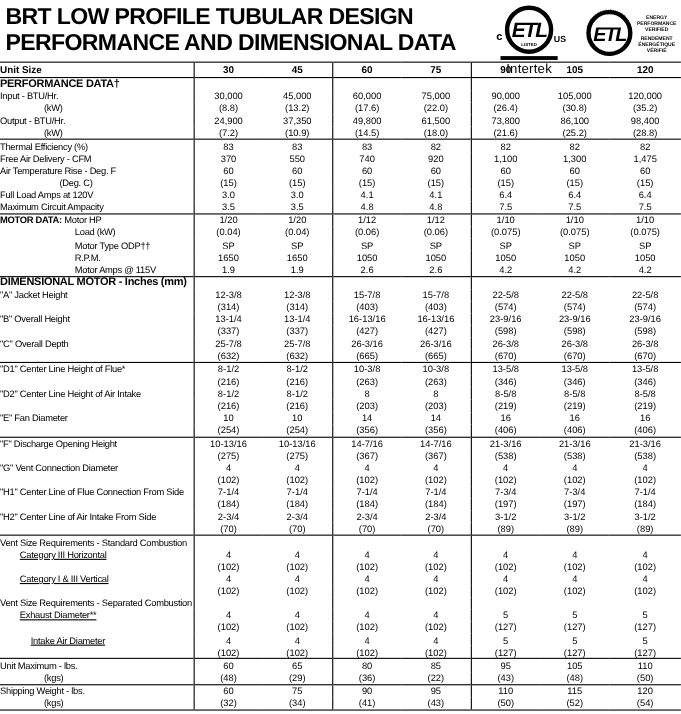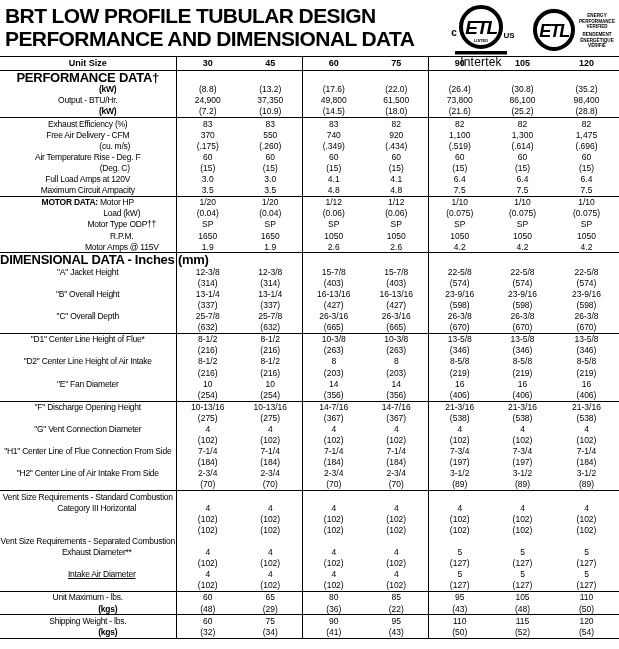--- a/index.html
+++ b/index.html
@@ -10,32 +10,32 @@
   .titleblock{position:absolute;left:5px;top:4px;}
   .title-line{font-size:21px;font-weight:bold;letter-spacing:-0.6px;line-height:23px;white-space:nowrap;}
 
   
   .logos{position:absolute;right:2px;top:3px;display:flex;align-items:flex-start;gap:8px;}
   .logos svg{display:block;}
 
   
   table.spec{position:absolute;left:0;top:56px;width:619px;border-collapse:collapse;table-layout:fixed;}
   table.spec td{padding:0;height:11.1px;vertical-align:middle;line-height:1;white-space:nowrap;font-size:8.5px;}
-  td.lab{text-align:center;padding-left:4px;font-size:8.3px;letter-spacing:-0.25px;}
+  td.lab{text-align:left;padding-left:4px;font-size:8.3px;letter-spacing:-0.25px;}
   td.val{text-align:center;}
   .divL{border-left:1px solid #000;}
   tr.rule td{border-top:1.5px solid #000;}
   tr.head td{border-top:1.5px solid #000;border-bottom:1.5px solid #000;font-weight:bold;height:13px;font-size:9px;}
   tr.head td.lab{font-size:9px;letter-spacing:0;}
   tr.last td{border-bottom:1.5px solid #000;}
   .b{font-weight:bold;}
-  td.lab.b{font-size:13px;}
-  .i1{padding-left:18px !important;}
+  td.lab.b{font-size:10px;}
+  .i1{padding-left:18px !important;text-decoration:underline;}
   .i2{padding-left:28px !important;text-decoration:underline;}
-  .i3{padding-left:40px !important;font-weight:bold;}
+  .i3{padding-left:40px !important;}
   .i4{padding-left:54px !important;}
   .i5{padding-left:68px !important;}
 </style>
 </head>
 <body>
 
 <div class="page">
 
   <div class="titleblock">
     <div class="title-line">BRT LOW PROFILE TUBULAR DESIGN</div>
@@ -100,20 +100,30 @@
           <td class="lab b">PERFORMANCE DATA†</td>
           <td class="val divL"></td>
           <td class="val"></td>
           <td class="val divL"></td>
           <td class="val"></td>
           <td class="val divL"></td>
           <td class="val"></td>
           <td class="val"></td>
         </tr>
         <tr>
+          <td class="lab">Input - BTU/Hr.</td>
+          <td class="val divL">30,000</td>
+          <td class="val">45,000</td>
+          <td class="val divL">60,000</td>
+          <td class="val">75,000</td>
+          <td class="val divL">90,000</td>
+          <td class="val">105,000</td>
+          <td class="val">120,000</td>
+        </tr>
+        <tr>
           <td class="lab i3">(kW)</td>
           <td class="val divL">(8.8)</td>
           <td class="val">(13.2)</td>
           <td class="val divL">(17.6)</td>
           <td class="val">(22.0)</td>
           <td class="val divL">(26.4)</td>
           <td class="val">(30.8)</td>
           <td class="val">(35.2)</td>
         </tr>
         <tr>
@@ -130,50 +140,40 @@
           <td class="lab i3">(kW)</td>
           <td class="val divL">(7.2)</td>
           <td class="val">(10.9)</td>
           <td class="val divL">(14.5)</td>
           <td class="val">(18.0)</td>
           <td class="val divL">(21.6)</td>
           <td class="val">(25.2)</td>
           <td class="val">(28.8)</td>
         </tr>
         <tr class="rule">
-          <td class="lab">Exhaust Efficiency (%)</td>
+          <td class="lab">Thermal Efficiency (%)</td>
           <td class="val divL">83</td>
           <td class="val">83</td>
           <td class="val divL">83</td>
           <td class="val">82</td>
           <td class="val divL">82</td>
           <td class="val">82</td>
           <td class="val">82</td>
         </tr>
         <tr>
           <td class="lab">Free Air Delivery - CFM</td>
           <td class="val divL">370</td>
           <td class="val">550</td>
           <td class="val divL">740</td>
           <td class="val">920</td>
           <td class="val divL">1,100</td>
           <td class="val">1,300</td>
           <td class="val">1,475</td>
         </tr>
         <tr>
-          <td class="lab i4">(cu. m/s)</td>
-          <td class="val divL">(.175)</td>
-          <td class="val">(.260)</td>
-          <td class="val divL">(.349)</td>
-          <td class="val">(.434)</td>
-          <td class="val divL">(.519)</td>
-          <td class="val">(.614)</td>
-          <td class="val">(.696)</td>
-        </tr>
-        <tr>
           <td class="lab">Air Temperature Rise - Deg. F</td>
           <td class="val divL">60</td>
           <td class="val">60</td>
           <td class="val divL">60</td>
           <td class="val">60</td>
           <td class="val divL">60</td>
           <td class="val">60</td>
           <td class="val">60</td>
         </tr>
         <tr>
@@ -250,21 +250,21 @@
           <td class="lab i5">Motor Amps @ 115V</td>
           <td class="val divL">1.9</td>
           <td class="val">1.9</td>
           <td class="val divL">2.6</td>
           <td class="val">2.6</td>
           <td class="val divL">4.2</td>
           <td class="val">4.2</td>
           <td class="val">4.2</td>
         </tr>
         <tr class="rule">
-          <td class="lab b">DIMENSIONAL DATA  - Inches (mm)</td>
+          <td class="lab b">DIMENSIONAL MOTOR  - Inches (mm)</td>
           <td class="val divL"></td>
           <td class="val"></td>
           <td class="val divL"></td>
           <td class="val"></td>
           <td class="val divL"></td>
           <td class="val"></td>
           <td class="val"></td>
         </tr>
         <tr>
           <td class="lab">"A" Jacket Height</td>
@@ -488,20 +488,30 @@
         </tr>
         <tr>
           <td class="lab"></td>
           <td class="val divL">(102)</td>
           <td class="val">(102)</td>
           <td class="val divL">(102)</td>
           <td class="val">(102)</td>
           <td class="val divL">(102)</td>
           <td class="val">(102)</td>
           <td class="val">(102)</td>
+        </tr>
+        <tr>
+          <td class="lab i1">Category I &amp; III Vertical</td>
+          <td class="val divL">4</td>
+          <td class="val">4</td>
+          <td class="val divL">4</td>
+          <td class="val">4</td>
+          <td class="val divL">4</td>
+          <td class="val">4</td>
+          <td class="val">4</td>
         </tr>
         <tr>
           <td class="lab"></td>
           <td class="val divL">(102)</td>
           <td class="val">(102)</td>
           <td class="val divL">(102)</td>
           <td class="val">(102)</td>
           <td class="val divL">(102)</td>
           <td class="val">(102)</td>
           <td class="val">(102)</td>

